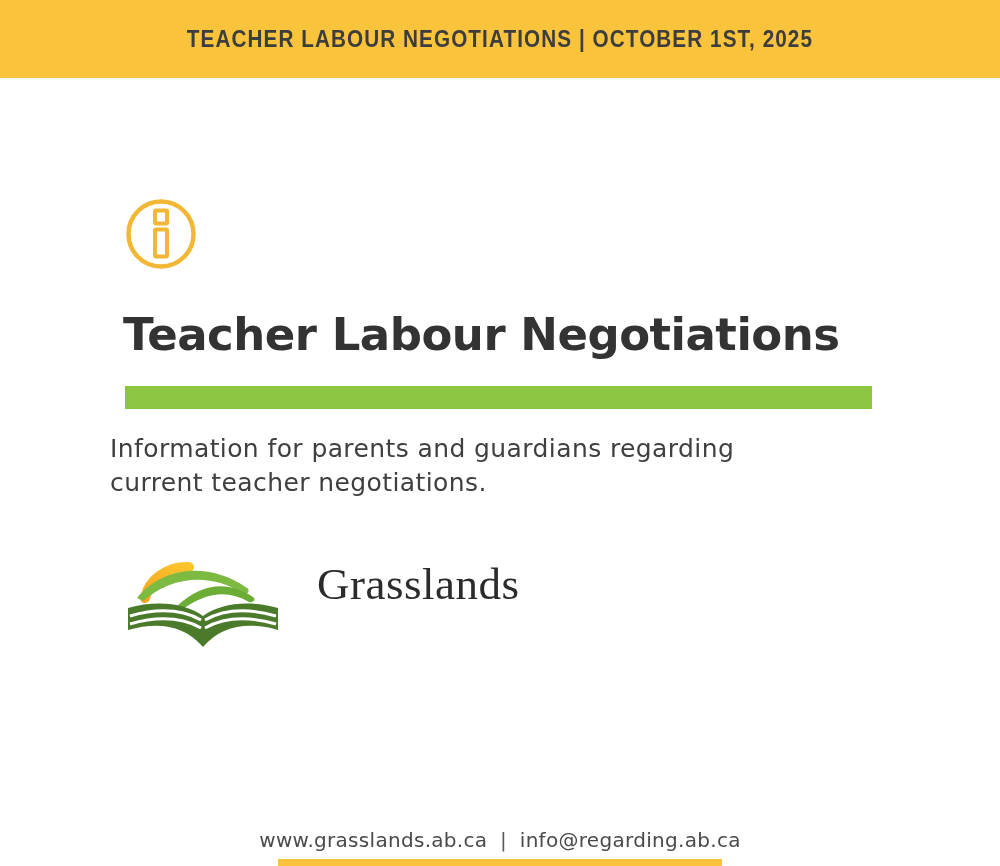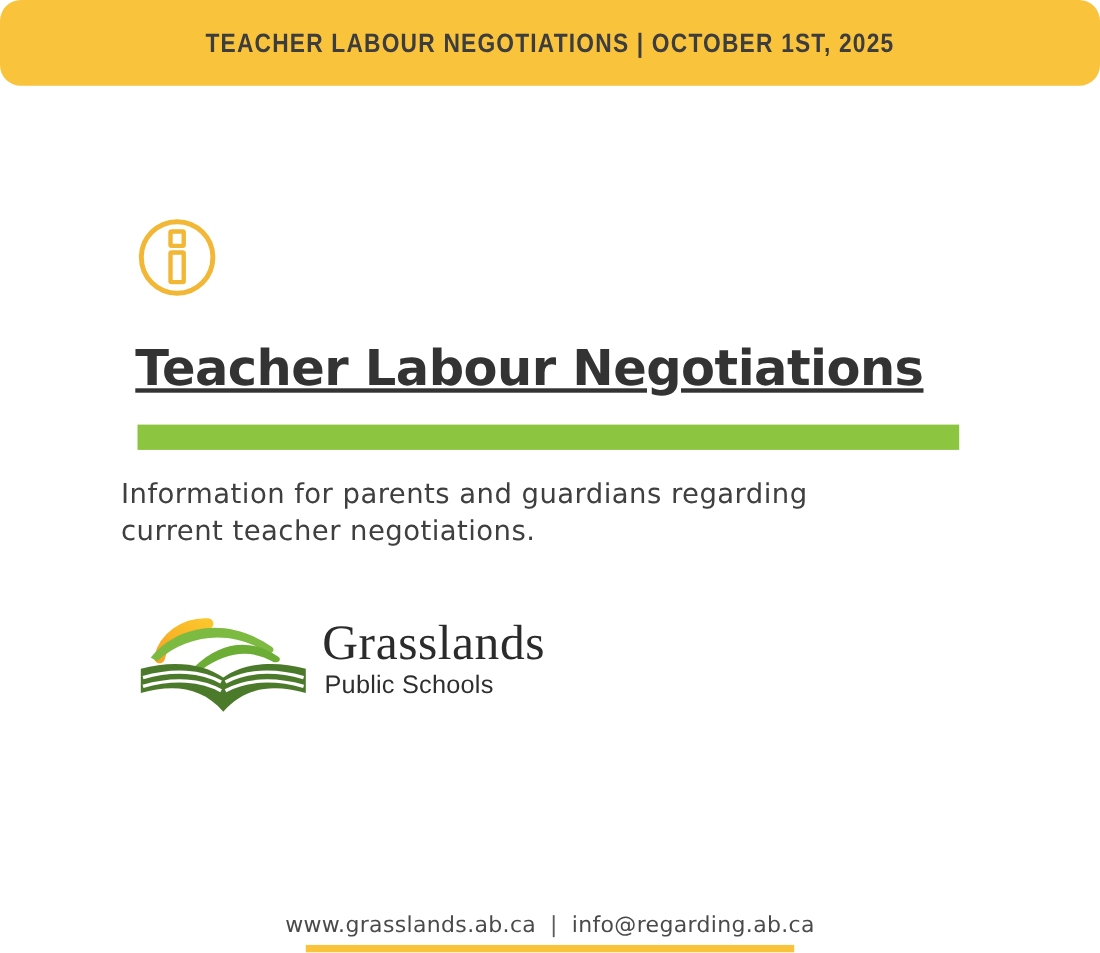--- a/index.html
+++ b/index.html
@@ -9,21 +9,21 @@
     position: relative;
     overflow: hidden;
     font-family: "DejaVu Sans", sans-serif;
   }
 
   
   .banner {
     position: absolute; top: 0; left: 0;
     width: 1000px; height: 78px;
     background: var(--banner-yellow, #F9C33C);
-    display: flex; align-items: center; justify-content: center; border-radius: 19px;
+    display: flex; align-items: center; justify-content: center;
   }
   .banner-text {
     font-family: "Liberation Sans", sans-serif;
     font-size: 23px; font-weight: 600;
     letter-spacing: 1.2px;
     color: #3d3d3d;
     display: inline-block;
     transform: scaleX(0.9) scaleY(1.05);
     white-space: nowrap;
   }
@@ -36,21 +36,20 @@
 
   
   .page-title {
     position: absolute; left: 123px; top: 308px;
     width: 800px;
     font-family: "DejaVu Sans", sans-serif;
     font-size: 45px; font-weight: 700;
     letter-spacing: -0.5px;
     color: #333333;
     white-space: nowrap;
-    text-decoration: underline;
   }
 
   
   .accent-bar {
     position: absolute; left: 125px; top: 386px;
     width: 747px; height: 23px;
     background: var(--accent-green, #8CC540);
   }
 
   
@@ -70,20 +69,21 @@
     display: flex; align-items: flex-start;
   }
   .logo-graphic { width: 160px; height: 100px; }
   .logo-text { margin-left: 10px; padding-top: 12px; }
   .logo-name {
     font-family: "Liberation Serif", serif;
     font-size: 45px; font-weight: 400;
     color: #2b2b2b;
     line-height: 1.0;
     letter-spacing: 0.5px;
+    margin-left: 24px;
   }
   .logo-tagline {
     font-family: "Liberation Sans", sans-serif;
     font-size: 23px; font-weight: 400;
     color: #2e2e2e;
     margin-top: 2px; margin-left: 2px;
     letter-spacing: 0.2px;
   }
 
   
@@ -140,21 +140,20 @@
     <path d="M54,56 C78,33 106,30 130,47 C133,49 131,53 126,52 C105,40 84,42 60,59 Z" fill="#6CAE35"></path>
 
     <path d="M5,58 C34,50 62,53 80,66 C98,53 126,50 155,58 L155,80 C126,72 100,74 80,97 C60,74 34,72 5,80 Z" fill="#4C7A2B"></path>
     <path d="M7,66 C35,58 60,60 78,70" fill="none" stroke="#ffffff" stroke-width="3"></path>
     <path d="M7,74 C35,66 60,68 78,78" fill="none" stroke="#ffffff" stroke-width="3"></path>
     <path d="M153,66 C125,58 100,60 82,70" fill="none" stroke="#ffffff" stroke-width="3"></path>
     <path d="M153,74 C125,66 100,68 82,78" fill="none" stroke="#ffffff" stroke-width="3"></path>
   </svg>
   <div class="logo-text">
     <div class="logo-name">Grasslands</div>
-    <div class="logo-tagline">Public Schools</div>
   </div>
 </div>
 
 <div class="footer">
   <span>www.grasslands.ab.ca</span>
   <span class="sep">|</span>
   <span>info@regarding.ab.ca</span>
 </div>
 
 <div class="bottom-bar"></div>

